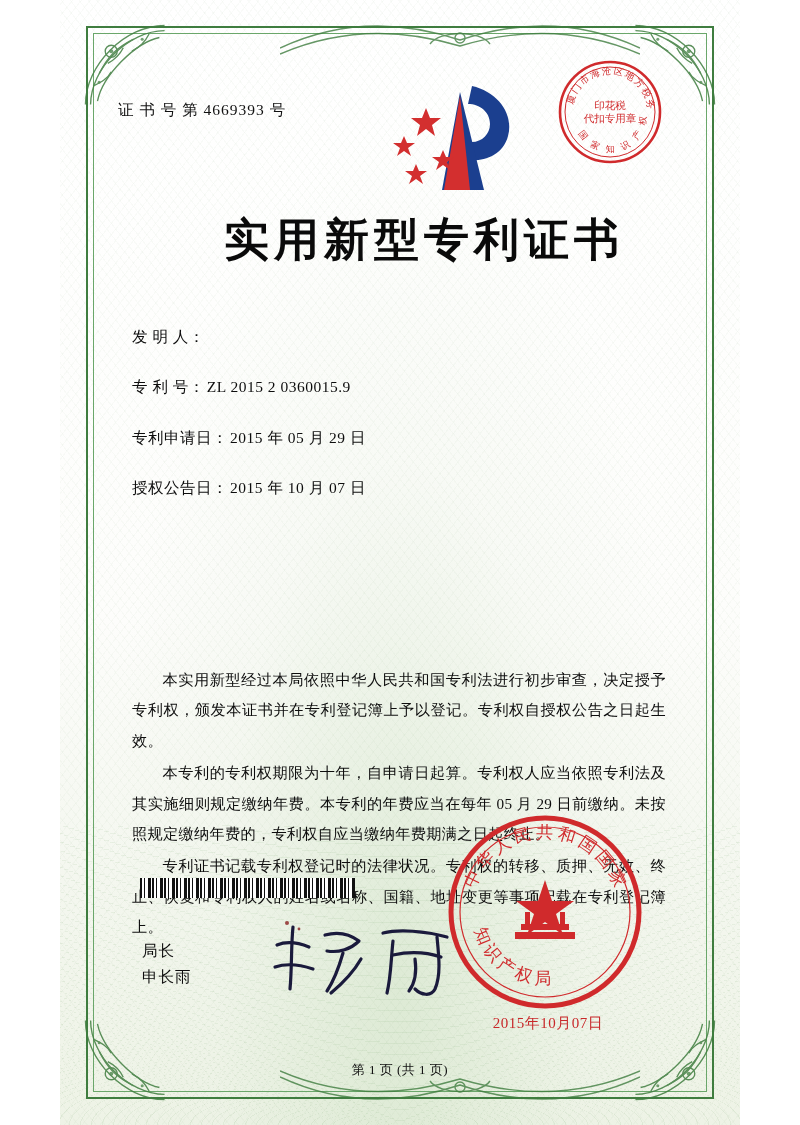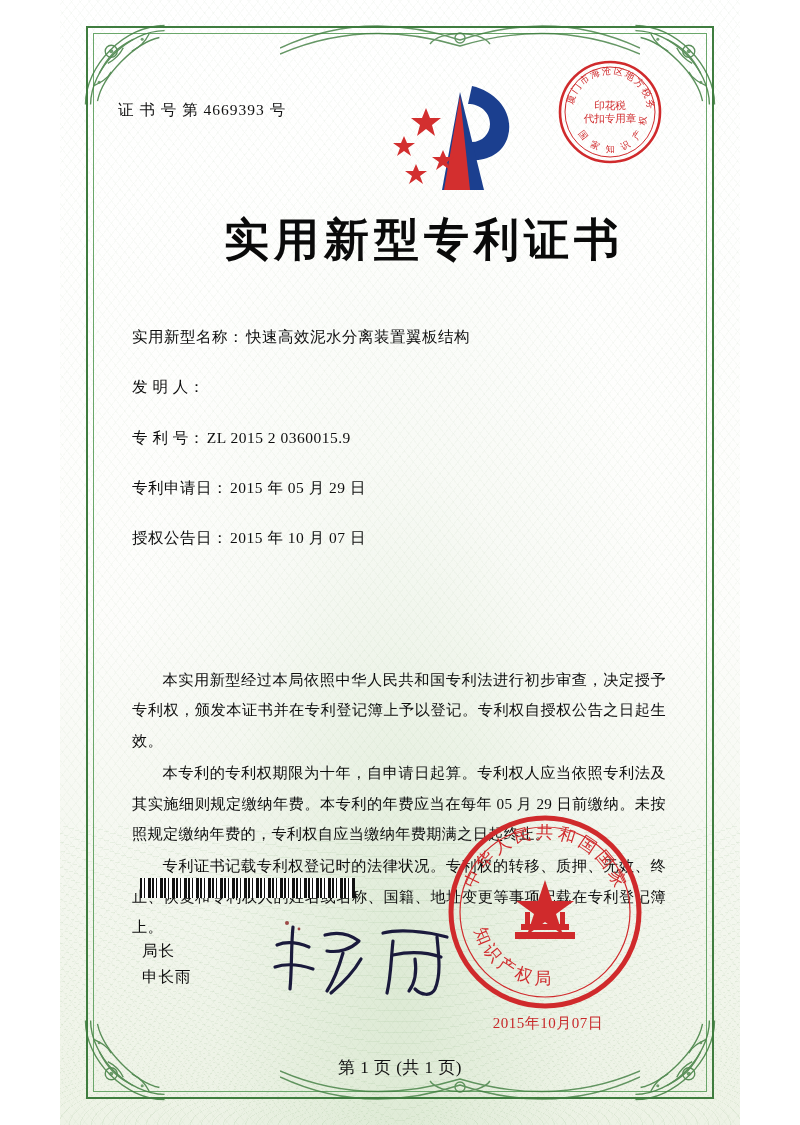--- a/index.html
+++ b/index.html
@@ -215,21 +215,21 @@
     font-size: 15px;
     color: #c8282a;
     letter-spacing: 0.5px;
   }
 
   .page-footer {
     position: absolute;
     left: 0; right: 0;
     bottom: 46px;
     text-align: center;
-    font-size: 17px;
+    font-size: 13px;
     color: #111;
     letter-spacing: 0.5px;
   }
 </style>
 </head>
 <body>
 
 <div class="page">
 
   <div class="bg-texture"></div>
@@ -367,24 +367,20 @@
         <textPath href="#botArc" startOffset="16%">国 家 知 识 产 权 局</textPath>
       </text>
       <text x="54" y="51" text-anchor="middle" font-size="10.5" fill="#d02a2c" font-family="'DejaVu Sans', sans-serif">印花税</text>
       <text x="54" y="64" text-anchor="middle" font-size="10.5" fill="#d02a2c" font-family="'DejaVu Sans', sans-serif">代扣专用章</text>
     </svg>
   </div>
 
   <div class="title">实用新型专利证书</div>
 
   <div class="fields">
-    <div class="field-row">
-      <span class="field-label">实用新型名称：</span>
-      <span class="field-value">快速高效泥水分离装置翼板结构</span>
-    </div>
     <div class="field-row">
       <span class="field-label spread">发  明  人：</span>
     </div>
     <div class="field-row">
       <span class="field-label spread">专  利  号：</span>
       <span class="field-value">ZL 2015 2 0360015.9</span>
     </div>
     <div class="field-row">
       <span class="field-label">专利申请日：</span>
       <span class="field-value">2015 年 05 月 29 日</span>

